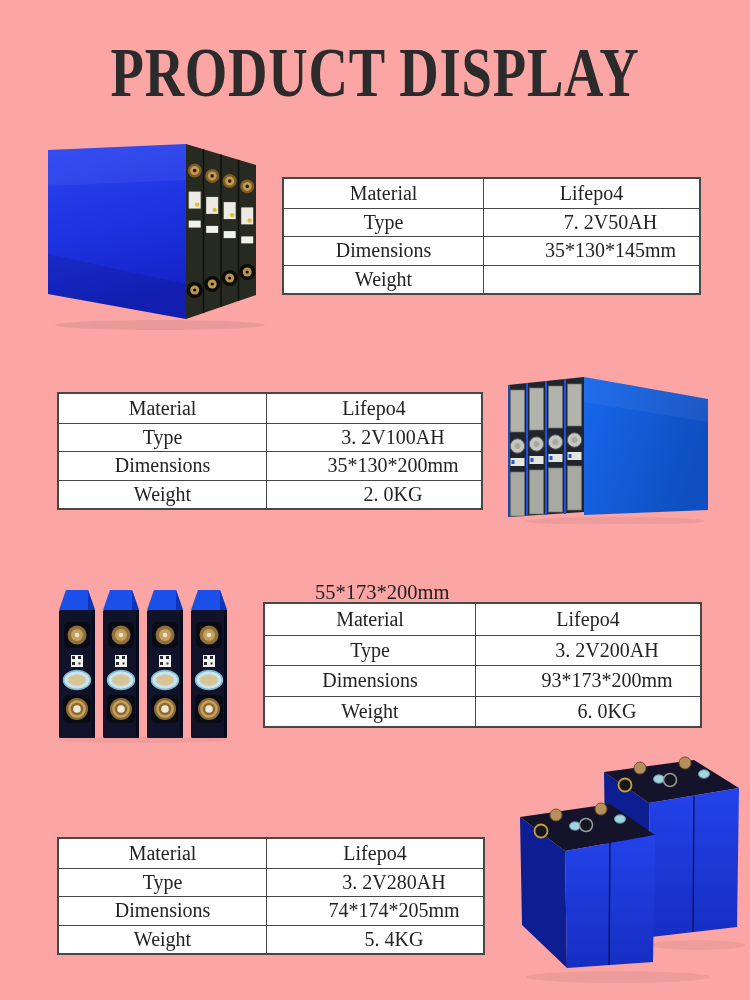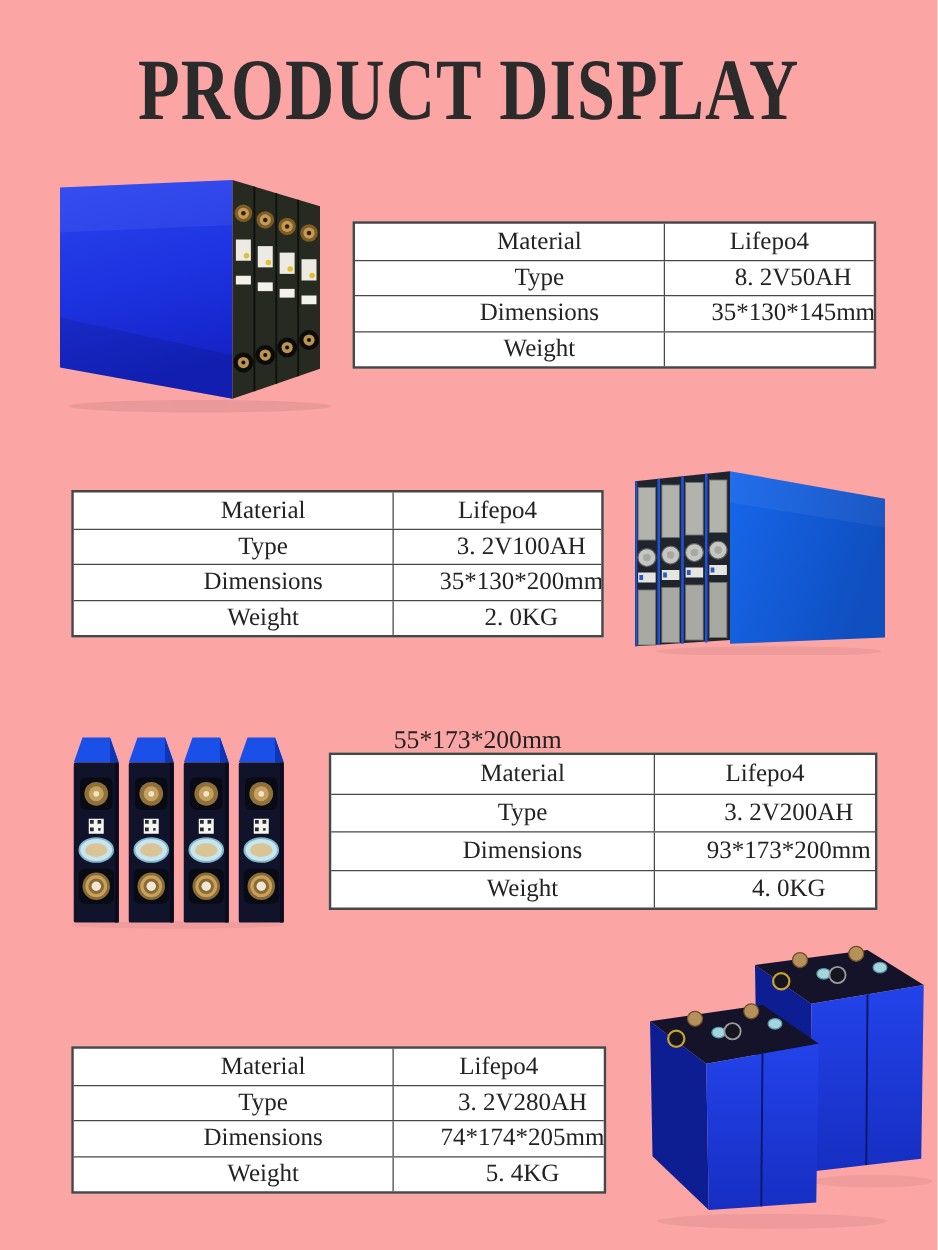--- a/index.html
+++ b/index.html
@@ -3,21 +3,21 @@
 <meta charset="utf-8">
 <style>
   html,body{margin:0;padding:0;background:#fff;}
   .page{position:relative;width:750px;height:1000px;background:#fca5a5;overflow:hidden;
         font-family:"Liberation Serif","DejaVu Serif",serif;}
   .title{position:absolute;left:0;right:0;top:36px;height:74px;line-height:74px;
          text-align:center;font-weight:bold;font-size:70px;color:#2b2b2b;
          transform:scaleX(0.78);letter-spacing:1px;white-space:nowrap;}
   .spec-table{position:absolute;border:2px solid #474747;background:#fff;
               display:grid;grid-template-rows:repeat(4,1fr);box-sizing:border-box;}
-  .spec-row{display:grid;grid-template-columns:var(--c1) 1fr;min-height:0;padding-left:48px;}
+  .spec-row{display:grid;grid-template-columns:var(--c1) 1fr;min-height:0;}
   .spec-row + .spec-row{border-top:1.5px solid #474747;gap:38px;}
   .cell{display:flex;align-items:center;justify-content:center;
         font-size:20px;color:#232323;white-space:nowrap;overflow:hidden;}
   .cell.label{border-right:1.5px solid #474747;}
   #t1{left:282px;top:177px;width:419px;height:118px;--c1:200px;}
   #t2{left:57px; top:392px;width:426px;height:118px;--c1:208px;}
   #t3{left:263px;top:602px;width:439px;height:126px;--c1:211px;}
   #t4{left:57px; top:837px;width:428px;height:118px;--c1:208px;}
   .caption{position:absolute;left:315px;top:581px;font-size:20.5px;color:#222;text-align:right;}
   .img{position:absolute;}
@@ -97,21 +97,21 @@
     </svg>
   </div>
 
   <div class="spec-table" id="t1">
     <div class="spec-row">
       <div class="cell label">Material</div>
       <div class="cell value">Lifepo4</div>
     </div>
     <div class="spec-row">
       <div class="cell label">Type</div>
-      <div class="cell value">8. 2V50AH</div>
+      <div class="cell value">7. 2V50AH</div>
     </div>
     <div class="spec-row">
       <div class="cell label">Dimensions</div>
       <div class="cell value">35*130*145mm</div>
     </div>
     <div class="spec-row">
       <div class="cell label">Weight</div>
     </div>
   </div>
 
@@ -285,21 +285,21 @@
     <div class="spec-row">
       <div class="cell label">Type</div>
       <div class="cell value">3. 2V200AH</div>
     </div>
     <div class="spec-row">
       <div class="cell label">Dimensions</div>
       <div class="cell value">93*173*200mm</div>
     </div>
     <div class="spec-row">
       <div class="cell label">Weight</div>
-      <div class="cell value">4. 0KG</div>
+      <div class="cell value">6. 0KG</div>
     </div>
   </div>
 
   <div class="spec-table" id="t4">
     <div class="spec-row">
       <div class="cell label">Material</div>
       <div class="cell value">Lifepo4</div>
     </div>
     <div class="spec-row">
       <div class="cell label">Type</div>

